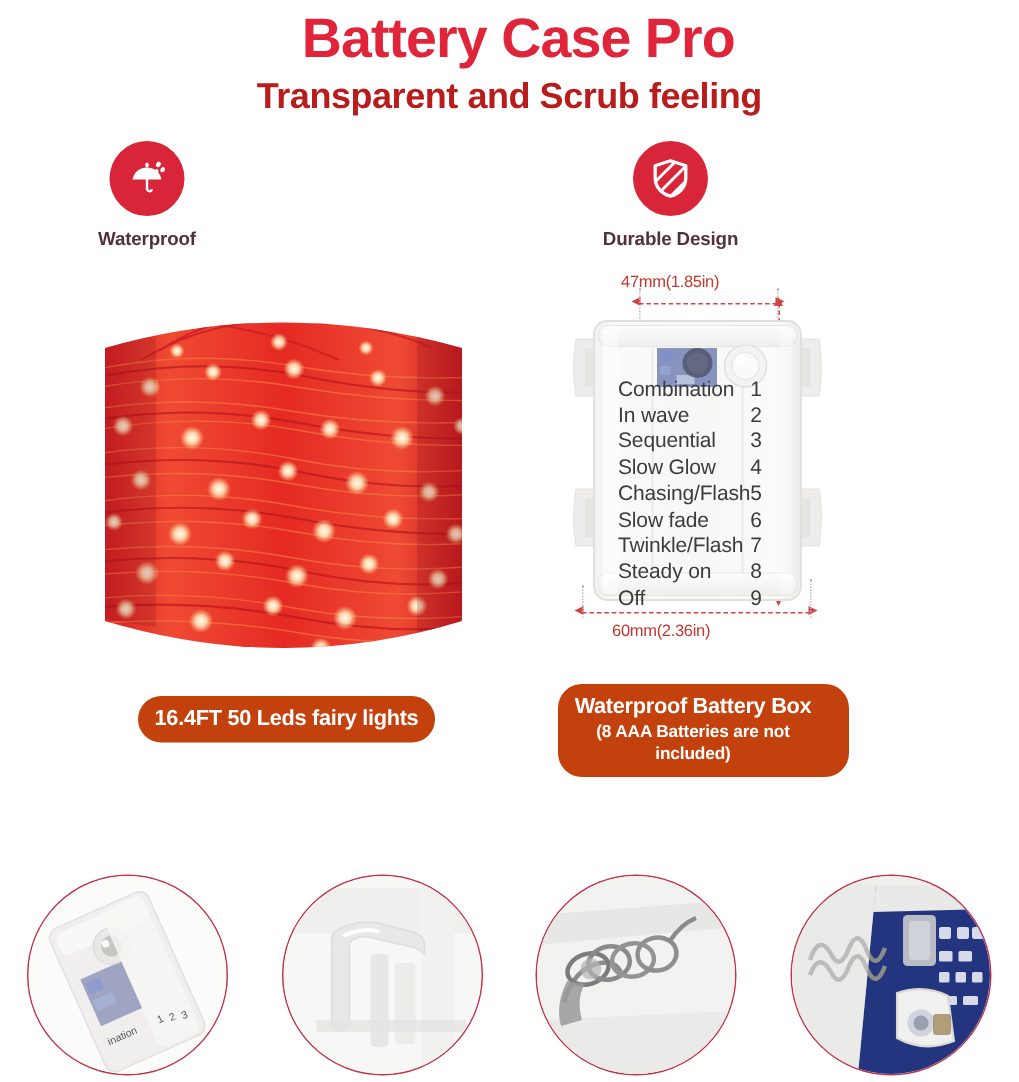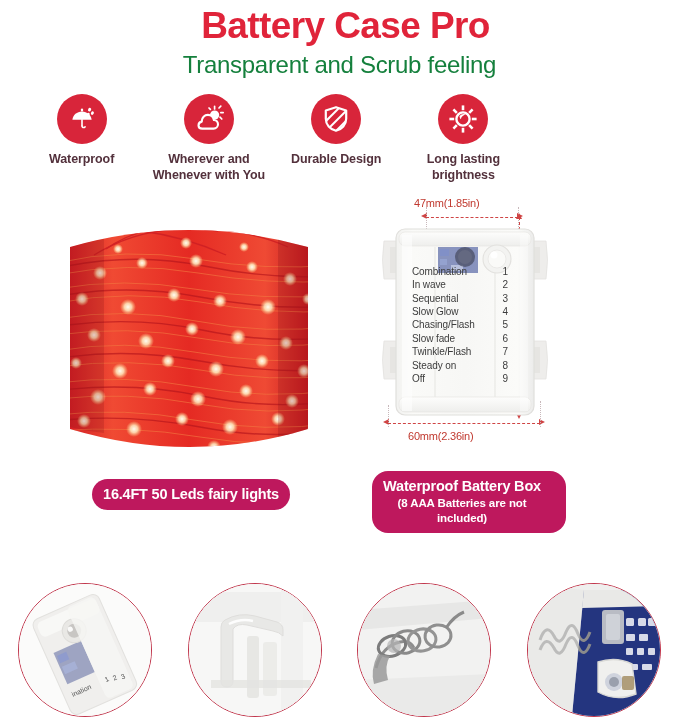--- a/index.html
+++ b/index.html
@@ -25,22 +25,22 @@
     font-size: 37px;
     font-weight: bold;
     color: #e0243a;
     letter-spacing: -0.6px;
     line-height: 1.08;
     margin: 0;
     padding-left: 12px;
   }
   .subtitle {
     font-size: 24px;
-    font-weight: normal;
-    color: #15803d;
+    font-weight: bold;
+    color: #b91c1c;
     letter-spacing: -0.3px;
     margin: 6px 0 0 0;
     line-height: 1.1;
   }
 
   
   .features {
     display: flex;
     justify-content: space-between;
     align-items: flex-start;
@@ -82,21 +82,21 @@
     position: absolute;
     left: 46px;
     top: 20px;
     width: 290px;
     height: 270px;
   }
 
   
   .badge {
     position: absolute;
-    background: #be185d;
+    background: #c2410c;
     color: #ffffff;
     border-radius: 22px;
     text-align: center;
     font-weight: bold;
     box-sizing: border-box;
   }
   .badge-left {
     left: 92px;
     top: 296px;
     width: 198px;
@@ -185,21 +185,21 @@
     border-right: 3.5px solid transparent;
     border-top: 6px solid #cf4444;
   }
 
   
   .mode-list {
     position: absolute;
     left: 32px;
     top: 76px;
     width: 98px;
-    font-size: 10px;
+    font-size: 14px;
     color: #3c3c3c;
     line-height: 1.0;
   }
   .mode-row {
     display: flex;
     justify-content: space-between;
     margin-bottom: 3.4px;
   }
   .mode-name { letter-spacing: -0.1px; }
   .mode-num { padding-right: 2px; }
@@ -243,76 +243,40 @@
         <path d="M16.2 23.4c0 1.9 1.1 2.9 2.6 2.9 1.3 0 2.2-.9 2.2-2.1h-1.7c0 .4-.2.6-.6.6-.5 0-.9-.4-.9-1.4z" fill="#ffffff"></path>
         <rect x="15.9" y="6.4" width="2.2" height="3.2" rx="1.1" fill="#ffffff"></rect>
         <ellipse cx="24.6" cy="7.6" rx="1.5" ry="1.9" transform="rotate(28 24.6 7.6)" fill="#ffffff"></ellipse>
         <ellipse cx="27.4" cy="11.1" rx="1.4" ry="1.8" transform="rotate(28 27.4 11.1)" fill="#ffffff"></ellipse>
         <ellipse cx="23.3" cy="12.4" rx="1.3" ry="1.7" transform="rotate(28 23.3 12.4)" fill="#ffffff"></ellipse>
       </svg>
     </div>
     <div class="feature-label">Waterproof</div>
   </div>
 
-  <div class="feature">
-    <div class="feature-icon">
-      <svg width="34" height="34" viewBox="0 0 34 34">
-        <g stroke="#ffffff" stroke-width="1.7" stroke-linecap="round">
-          <line x1="22.6" y1="4.4" x2="22.6" y2="7.0"></line>
-          <line x1="28.8" y1="10.6" x2="31.2" y2="10.6"></line>
-          <line x1="27.0" y1="6.0" x2="28.8" y2="4.2"></line>
-          <line x1="28.0" y1="15.2" x2="29.8" y2="17.0"></line>
-          <line x1="17.0" y1="6.0" x2="18.4" y2="7.4"></line>
-        </g>
-        <circle cx="22.6" cy="13.0" r="4.6" fill="#ffffff"></circle>
-        <path d="M11.2 26.6h10.4c2.4 0 4.4-1.9 4.4-4.3 0-2.3-1.8-4.2-4.1-4.3-.5-2.9-3-5.1-6.0-5.1-3.4 0-6.1 2.7-6.1 6.1 0 .2 0 .4 0 .6-1.9.3-3.3 1.9-3.3 3.8 0 2.0 1.7 3.2 3.7 3.2z" fill="#d8253a" stroke="#ffffff" stroke-width="2.1" stroke-linejoin="round"></path>
-      </svg>
-    </div>
-    <div class="feature-label" style="white-space:pre-line">Wherever and
-Whenever with You</div>
-  </div>
 
   <div class="feature">
     <div class="feature-icon">
       <svg width="34" height="34" viewBox="0 0 34 34">
         <defs>
           <clipPath id="shClip">
             <path d="M17 5.2l10.2 3.3v8.2c0 6.0-4.3 10.6-10.2 12.1-5.9-1.5-10.2-6.1-10.2-12.1V8.5z"></path>
           </clipPath>
         </defs>
         <path d="M17 5.2l10.2 3.3v8.2c0 6.0-4.3 10.6-10.2 12.1-5.9-1.5-10.2-6.1-10.2-12.1V8.5z" fill="none" stroke="#ffffff" stroke-width="2.2" stroke-linejoin="round"></path>
         <g clip-path="url(#shClip)" stroke="#ffffff" stroke-width="2.0">
           <line x1="4" y1="22" x2="22" y2="4"></line>
           <line x1="9" y1="27" x2="27" y2="9"></line>
           <line x1="14" y1="32" x2="32" y2="14"></line>
         </g>
       </svg>
     </div>
     <div class="feature-label">Durable Design</div>
   </div>
 
-  <div class="feature">
-    <div class="feature-icon">
-      <svg width="34" height="34" viewBox="0 0 34 34">
-        <g stroke="#ffffff" stroke-width="2.6" stroke-linecap="butt">
-          <line x1="17" y1="3.4" x2="17" y2="8.2"></line>
-          <line x1="17" y1="25.8" x2="17" y2="30.6"></line>
-          <line x1="3.4" y1="17" x2="8.2" y2="17"></line>
-          <line x1="25.8" y1="17" x2="30.6" y2="17"></line>
-          <line x1="7.4" y1="7.4" x2="10.8" y2="10.8"></line>
-          <line x1="23.2" y1="23.2" x2="26.6" y2="26.6"></line>
-          <line x1="7.4" y1="26.6" x2="10.8" y2="23.2"></line>
-          <line x1="23.2" y1="10.8" x2="26.6" y2="7.4"></line>
-        </g>
-        <circle cx="17" cy="17" r="6.6" fill="none" stroke="#ffffff" stroke-width="2.4"></circle>
-        <path d="M13.6 14.0c1.6-2.0 4.4-2.6 6.4-1.4-2.4.2-4.6 2.0-5.2 4.6-.9-1.0-1.4-2.2-1.2-3.2z" fill="#ffffff"></path>
-      </svg>
-    </div>
-    <div class="feature-label">Long lasting brightness</div>
-  </div>
 
 </div>
 
 <div class="showcase">
 
   <div class="coil-wrap">
     <svg width="290" height="270" viewBox="0 0 290 270">
       <defs>
         <radialGradient id="ledGlow" cx="50%" cy="50%" r="50%">
           <stop offset="0%" stop-color="#fffdf2" stop-opacity="1"></stop>

